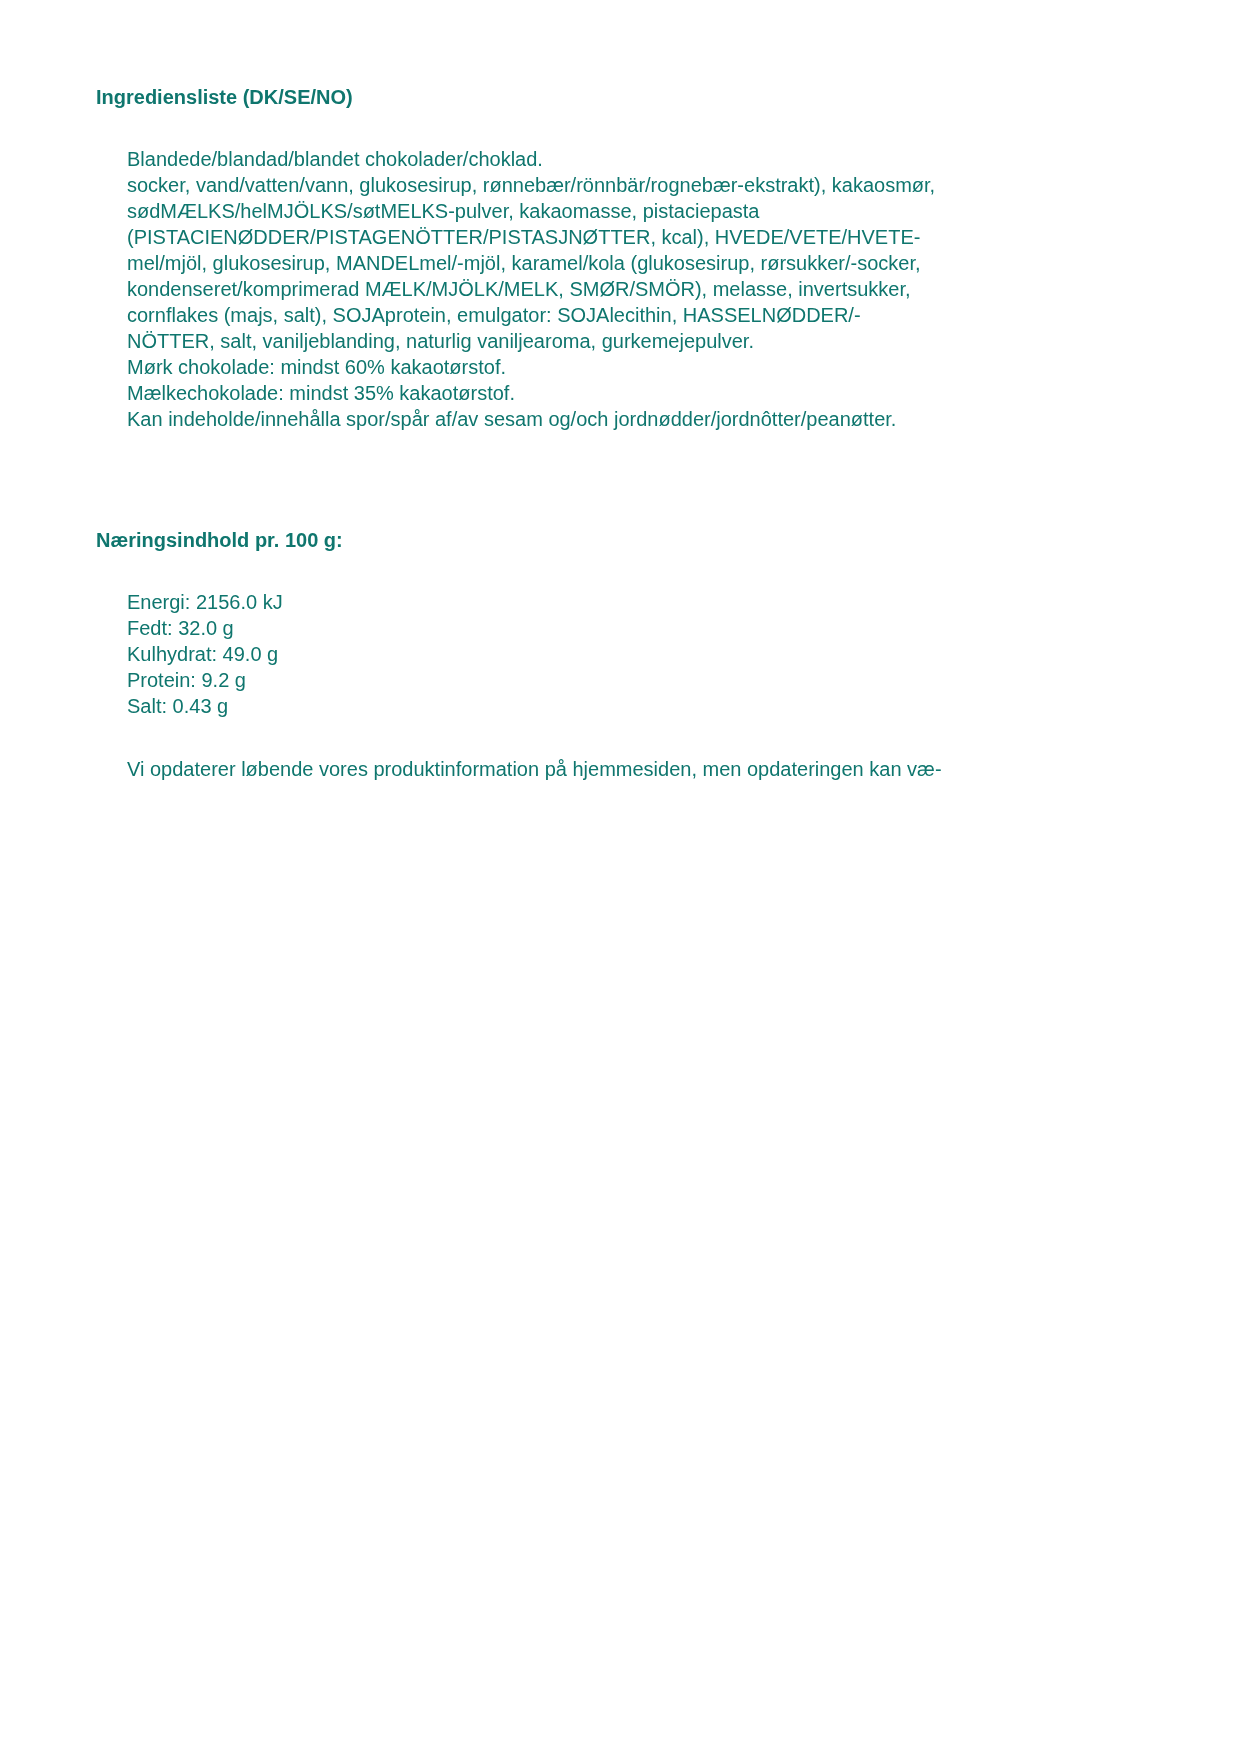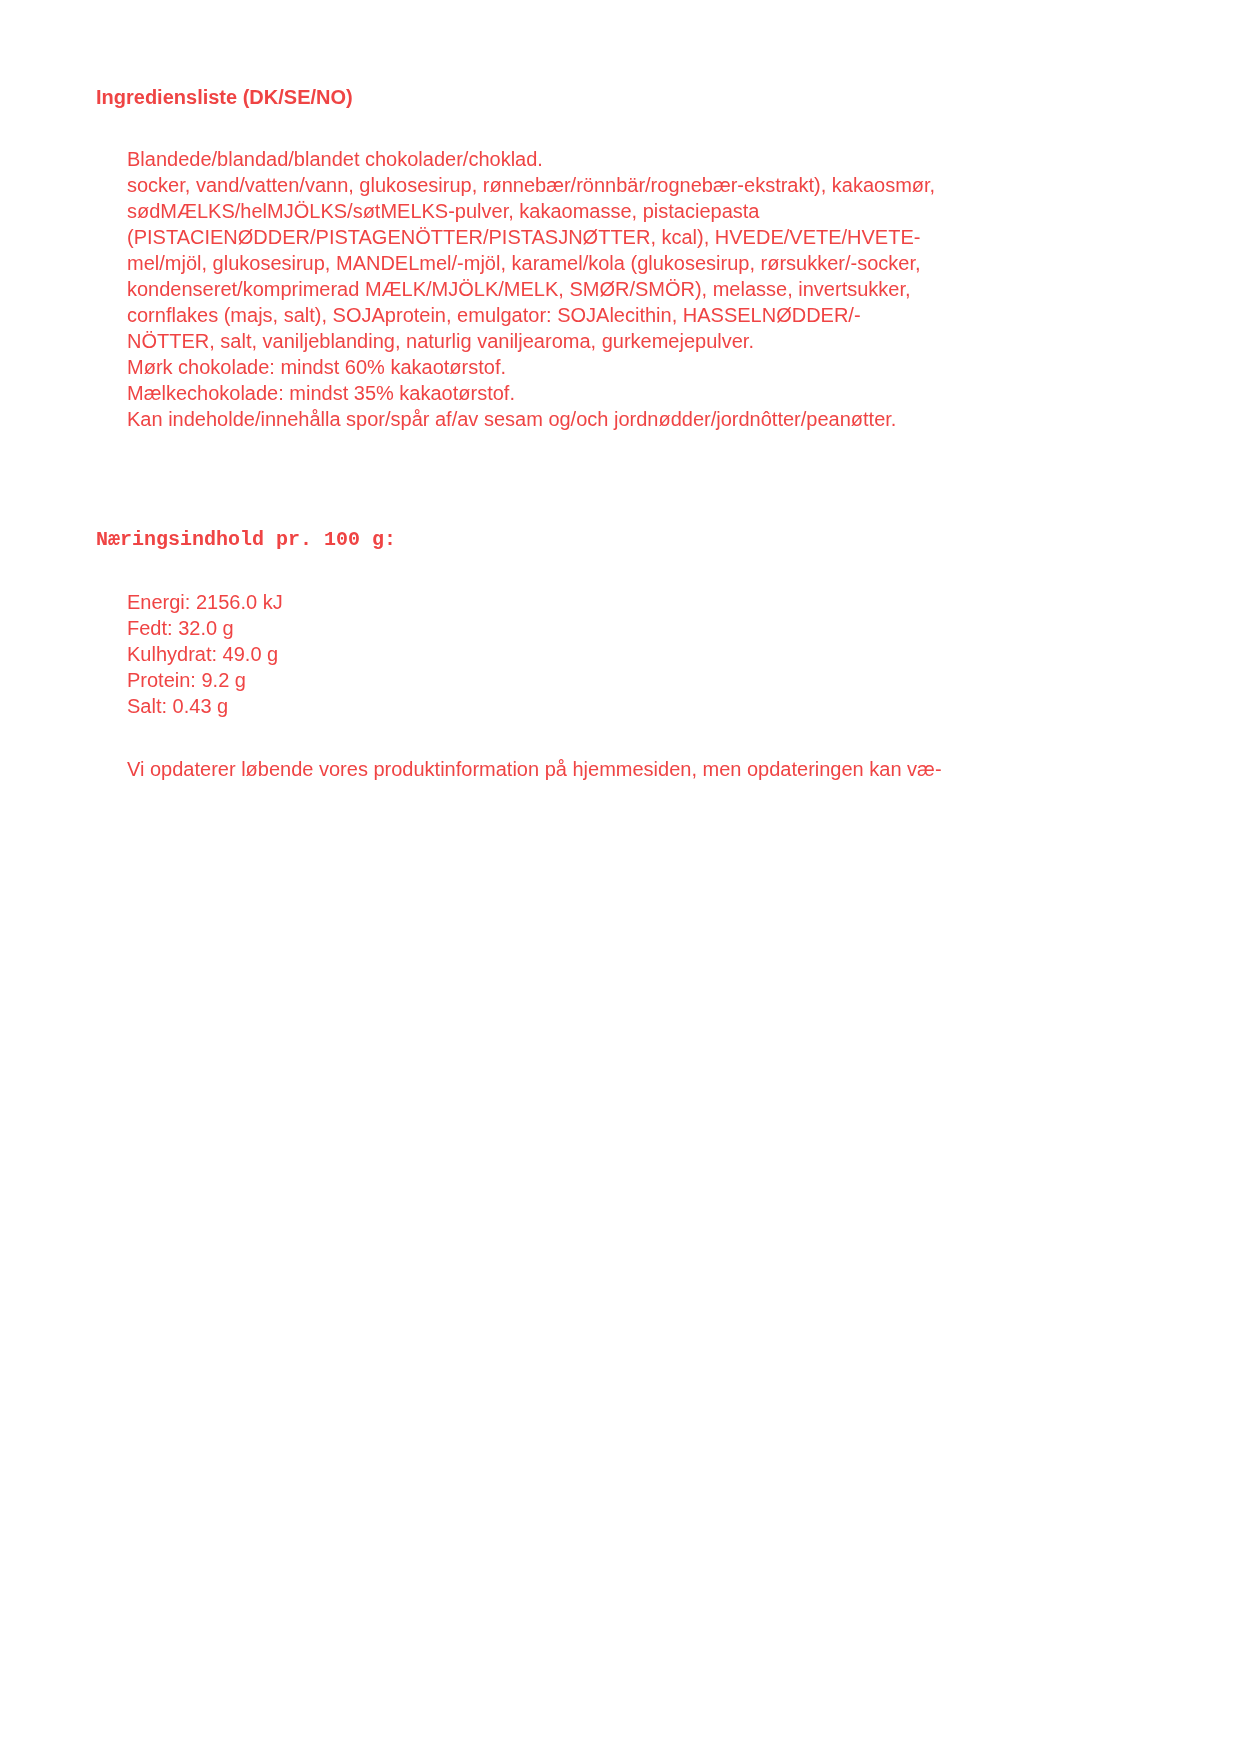--- a/index.html
+++ b/index.html
@@ -9,21 +9,21 @@
   }
   .page {
     position: relative;
     width: 1240px;
     height: 1754px;
     background: #ffffff;
     overflow: hidden;
     font-family: "Liberation Sans", sans-serif;
     font-size: 20px;
     line-height: 26px;
-    color: #ef4444;
+    color: #0f766e;
   }
   .content {
     padding: 84px 70px 0 96px;
   }
   .doc-heading {
     margin: 0;
     font-size: 20px;
     line-height: 26px;
     font-weight: bold;
   }
@@ -32,21 +32,20 @@
   }
   .text-block .line {
     white-space: pre;
     margin-left: 31px;
   }
   .ingredients-block {
     margin-top: 36px;
   }
   .nutrition-heading {
     margin-top: 95px;
-    font-family: Liberation Mono, monospace;
   }
   .nutrition-block {
     margin-top: 36px;
   }
   .disclaimer-block {
     margin-top: 37px;
   }
 </style>
 </head>
 <body>

